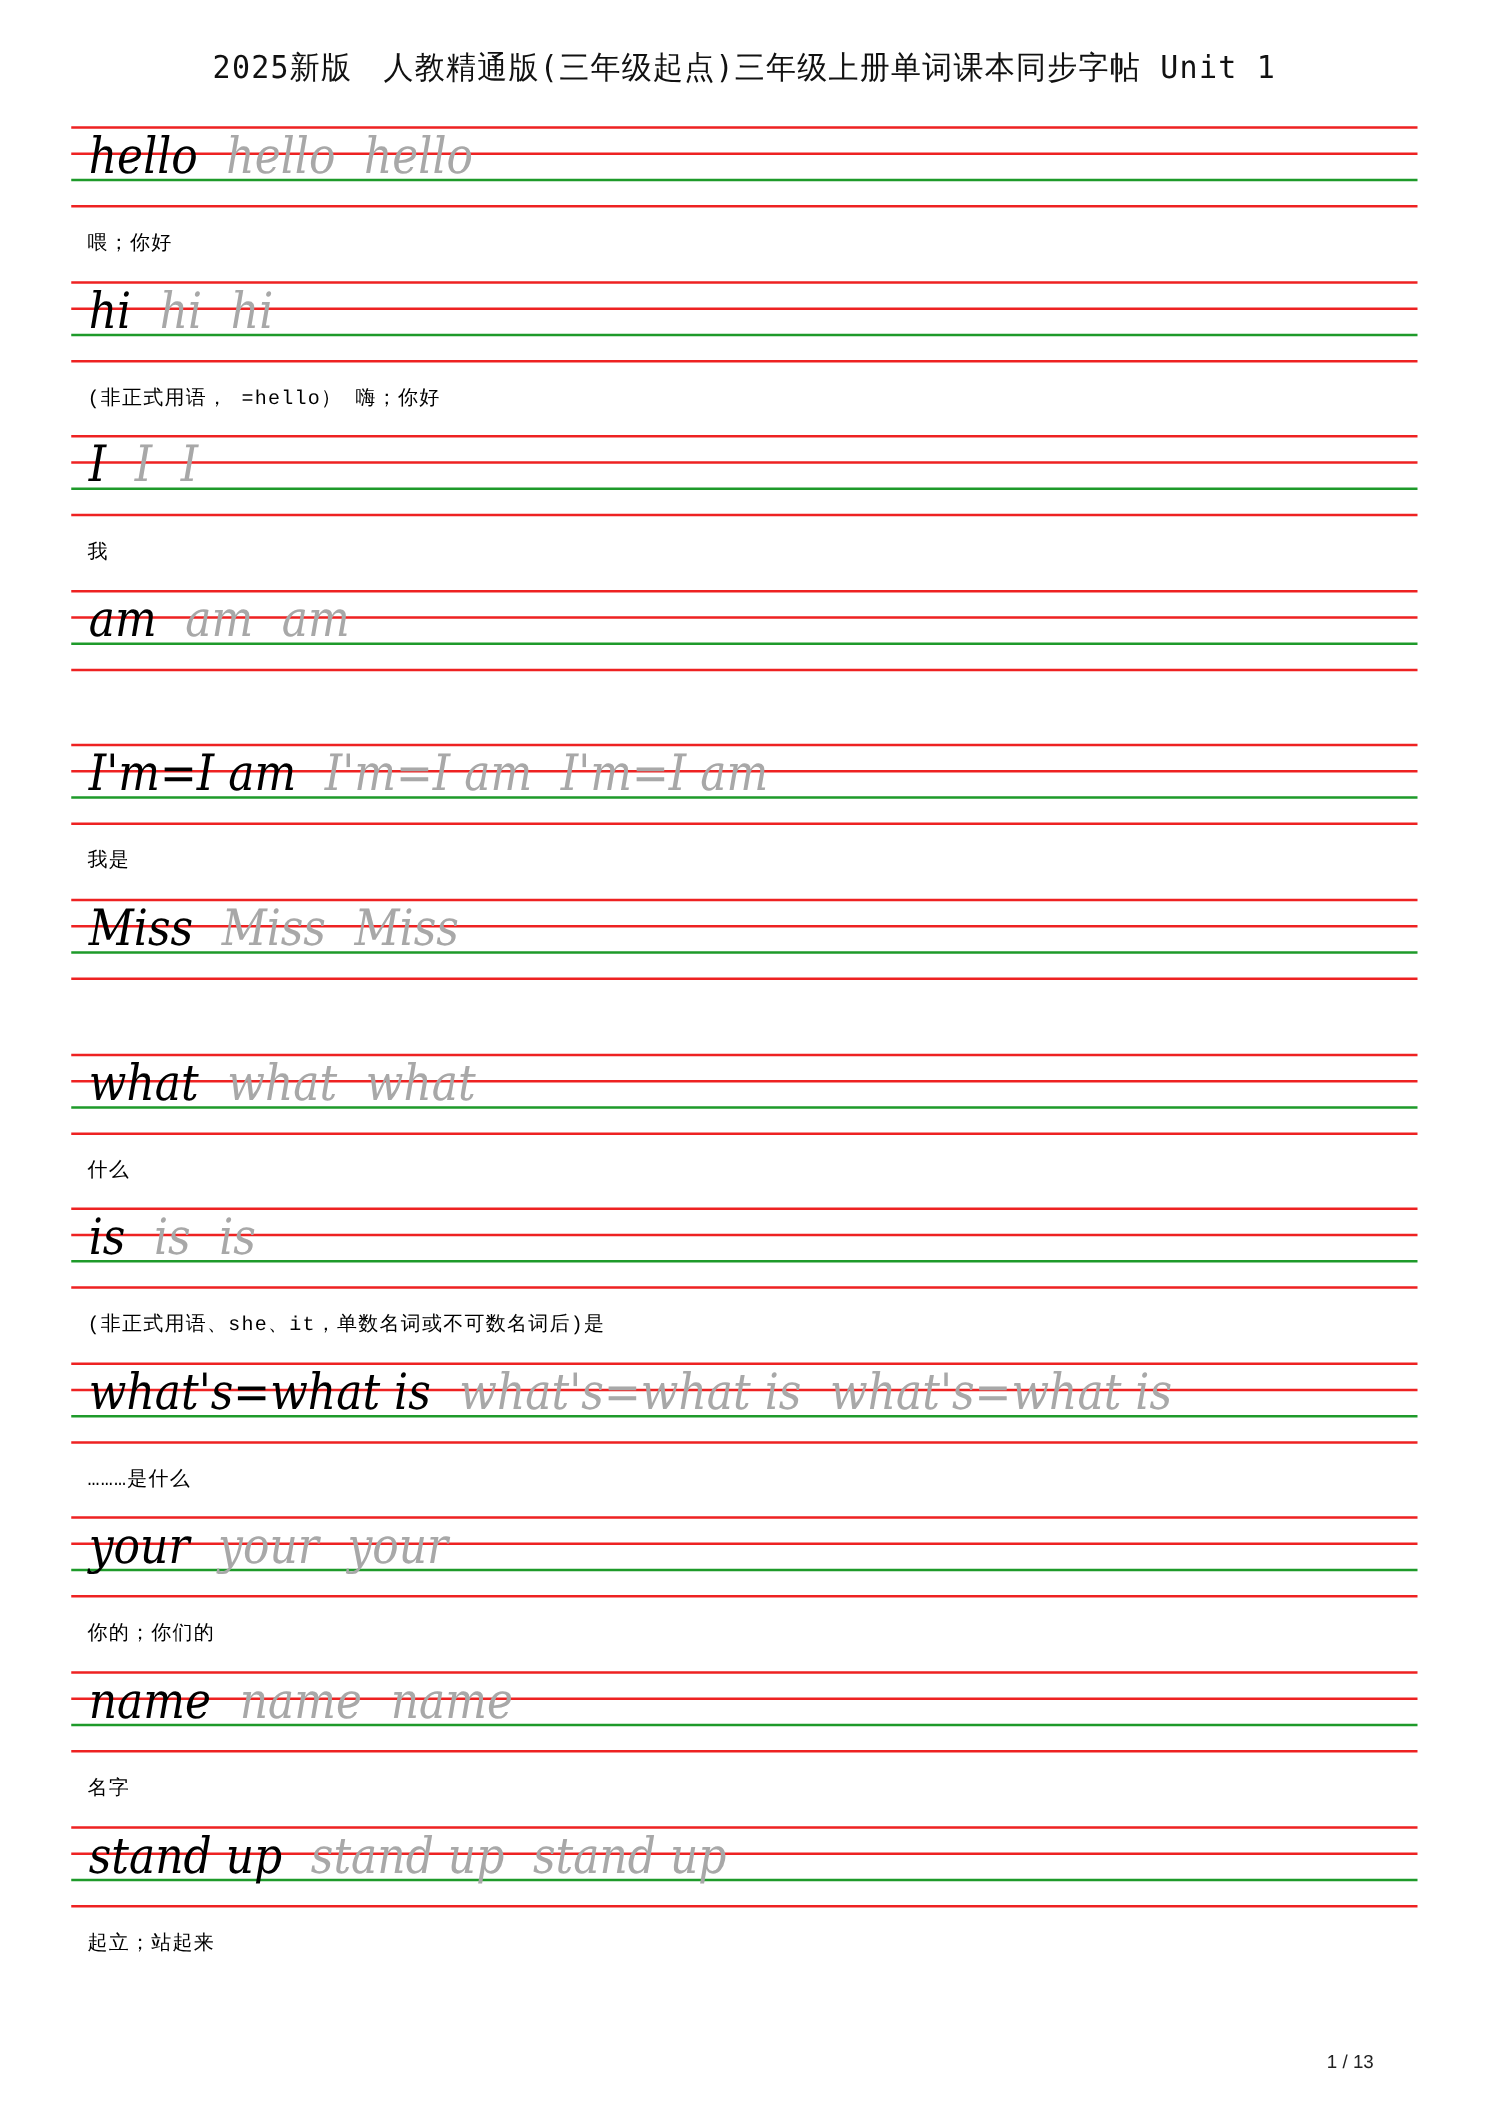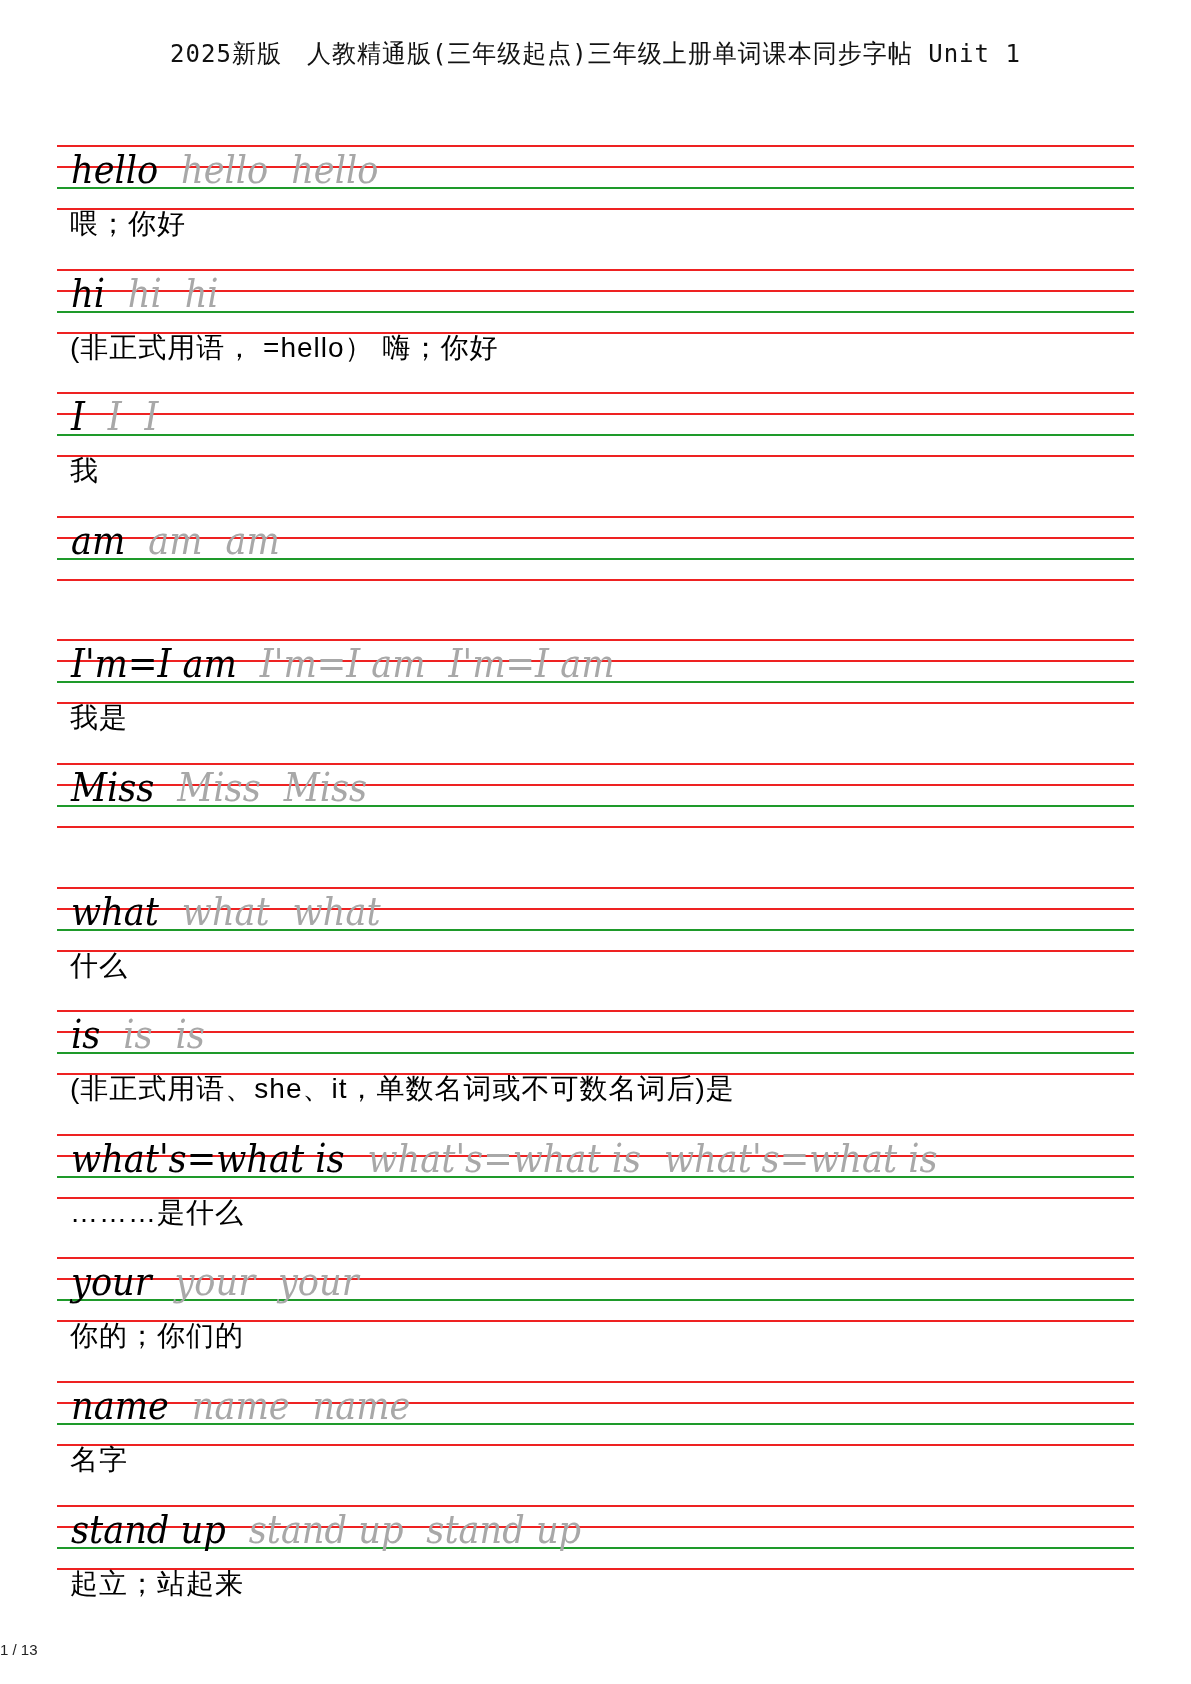--- a/index.html
+++ b/index.html
@@ -2,38 +2,38 @@
 <html><head>
 <meta charset="utf-8">
 <style>
   html, body { margin: 0; padding: 0; background: #ffffff; }
   body { width: 1191px; height: 1684px; position: relative; overflow: hidden; font-family: "DejaVu Serif", serif; color: #000; }
   .page-title {
     position: absolute; top: 38px; left: 0; width: 1191px; text-align: center;
     font-family: "DejaVu Sans Mono", monospace; font-size: 24px; letter-spacing: 1px; color: #111;
     transform: scaleY(1.05);
   }
-  .block { position: absolute; left: 57px; width: 1077px; height: 140px; margin-top: 44px; }
+  .block { position: absolute; left: 57px; width: 1077px; height: 140px; }
   .rule { position: absolute; left: 0; width: 1077px; height: 2px; }
   .rule.red { background: #ee2222; }
   .rule.green { background: #1e9a2a; }
   .r1 { top: 0; } .r2 { top: 21px; } .r3 { top: 42px; } .r4 { top: 63px; }
   .word-row {
     position: absolute; left: 14px; top: 2px; height: 44px; white-space: nowrap;
     font-family: "DejaVu Serif", serif; font-style: italic; font-size: 40px; line-height: 44px;
     transform: scaleX(0.88); transform-origin: left bottom;
   }
   .word { color: #000; font-weight: normal; margin-right: 26px; }
   .trace { color: #a8a8a8; margin-right: 26px; }
   .meaning {
-    position: absolute; left: 13px; top: 64px; font-family: Liberation Sans, sans-serif;
-    font-size: 28px; line-height: 30px; color: #000; white-space: nowrap; letter-spacing: 1px;
+    position: absolute; left: 13px; top: 79px; font-family: Liberation Mono, monospace;
+    font-size: 16px; line-height: 30px; color: #000; white-space: nowrap; letter-spacing: 1px;
   }
   .page-num {
-    position: absolute; top: 1641px; left: 0; width: 1099px; text-align: left;
+    position: absolute; top: 1641px; left: 0; width: 1099px; text-align: right;
     font-family: "Liberation Sans", sans-serif; font-size: 15px; color: #222;
   }
 </style>
 </head>
 <body>
 
 <div class="page-title">2025新版　人教精通版(三年级起点)三年级上册单词课本同步字帖 Unit 1</div>
 
 <div id="blocks">
     <div class="block" style="top: 101px;">

